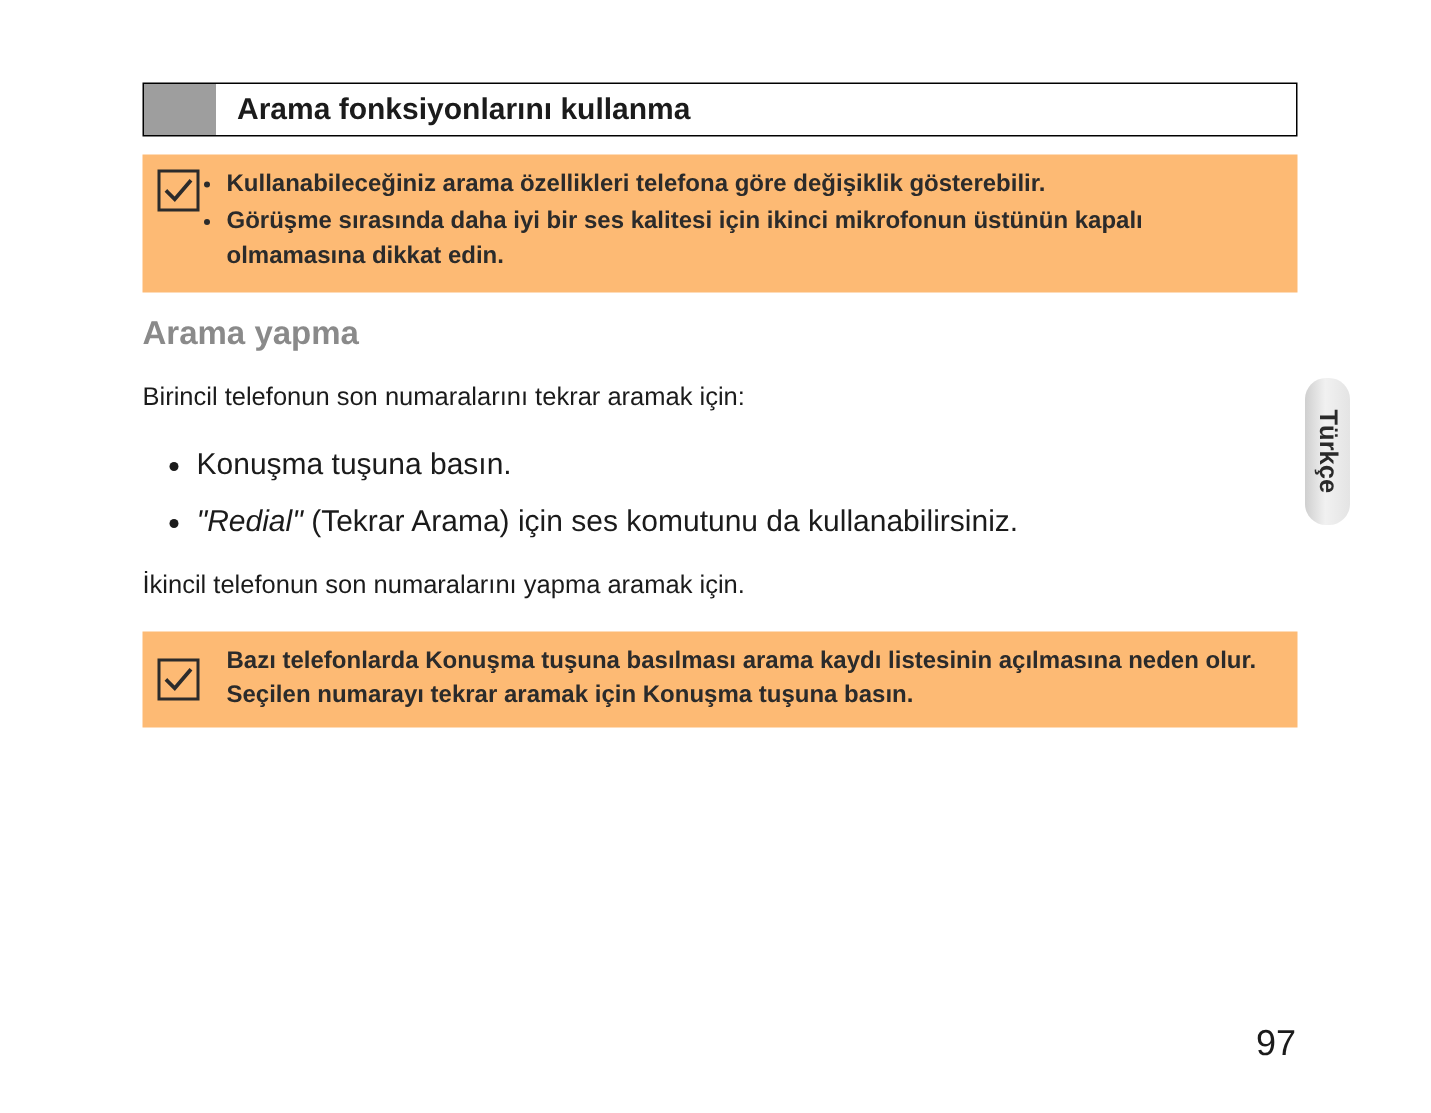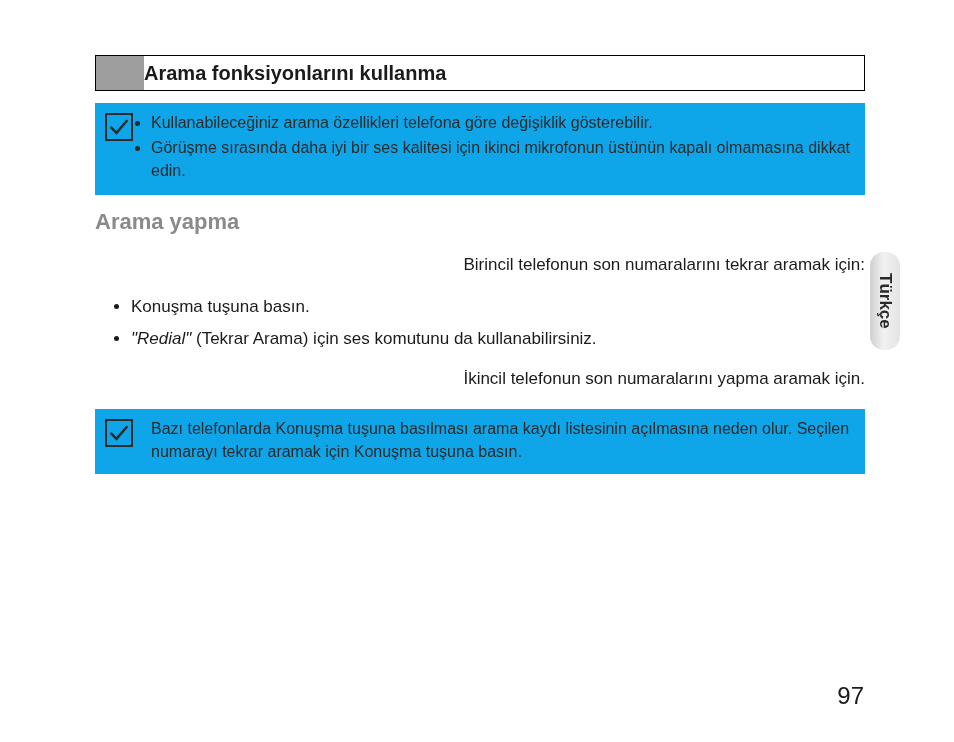--- a/index.html
+++ b/index.html
@@ -27,35 +27,36 @@
     margin-bottom: 12px;
   }
   .section-titlebar .gray-slab {
     width: 48px;
     background: #9e9e9e;
   }
   .section-titlebar .title {
     flex: 1;
     display: flex;
     align-items: center;
-    padding-left: 0;
+    padding-left: 14px;
     font-weight: 700;
     font-size: 20px;
   }
   
   .note-box {
     display: flex;
-    background: #0ea5e9;
+    background: #fdba74;
     padding: 8px 14px 10px 10px;
     margin-bottom: 14px;
+    font-weight: bold;
   }
   .note-box.compact {
     margin-top: 18px;
     margin-bottom: 0;
-    align-items: flex-start;
+    align-items: center;
   }
   .note-icon {
     width: 40px;
     flex: 0 0 40px;
     display: flex;
     align-items: flex-start;
     justify-content: flex-start;
     padding-top: 2px;
   }
   .check-square {
@@ -99,26 +100,25 @@
   }
   .subsub {
     font-weight: 700;
     font-size: 17px;
     margin: 6px 0 2px 0;
   }
   .para {
     font-size: 17px;
     line-height: 1.5;
     margin: 5px 0 8px 0;
-    text-align: right;
   }
   ul.body-list {
     margin: 14px 0 10px 0;
     padding-left: 36px;
-    font-size: 17px;
+    font-size: 20px;
     line-height: 1.9;
   }
   ul.body-list li {
     list-style: disc;
   }
   .italic-quote {
     font-style: italic;
   }
   
   .side-tab {

